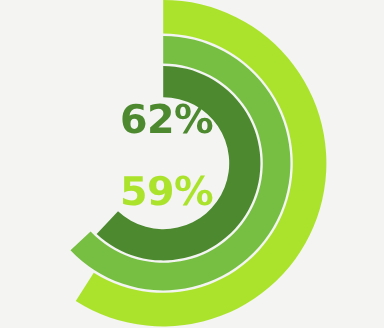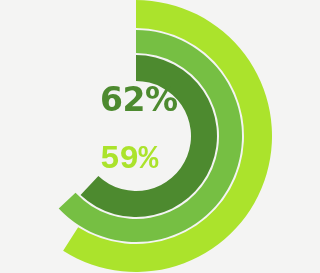--- a/index.html
+++ b/index.html
@@ -41,21 +41,21 @@
     font-family: "DejaVu Sans", "Liberation Sans", sans-serif;
     font-weight: bold;
     font-size: 33px;
     line-height: 33px;
     letter-spacing: -0.5px;
     white-space: nowrap;
     text-align: left;
   }
   #pct-0 { left: 100px; top: 83px;  color: #4d8a2f; }
   #pct-1 { left: 100px; top: 113px; color: #76bf43; }
-  #pct-2 { left: 100px; top: 143px; color: #abe32c; font-family: Liberation Mono, monospace; }
+  #pct-2 { left: 100px; top: 143px; color: #abe32c; }
 </style>
 </head>
 <body style="background: rgb(244, 244, 243);">
 
 <div id="chart-root" style="background: rgb(244, 244, 243);">
 
   <svg id="rings-svg" viewBox="0 0 273 273" aria-hidden="true">
     <path id="ring-arc-0" fill="#4d8a2f" d="M 136.00 55.00 A 81 81 0 1 1 80.55 195.05 L 98.35 176.09 A 55 55 0 1 0 136.00 81.00 Z"></path>
     <path id="ring-arc-1" fill="#76bf43" d="M 136.00 30.00 A 106 106 0 1 1 58.73 208.56 L 75.50 192.82 A 83 83 0 1 0 136.00 53.00 Z"></path>
     <path id="ring-arc-2" fill="#abe32c" d="M 136.00 0.00 A 136 136 0 1 1 63.13 250.83 L 78.13 227.19 A 108 108 0 1 0 136.00 28.00 Z"></path>

